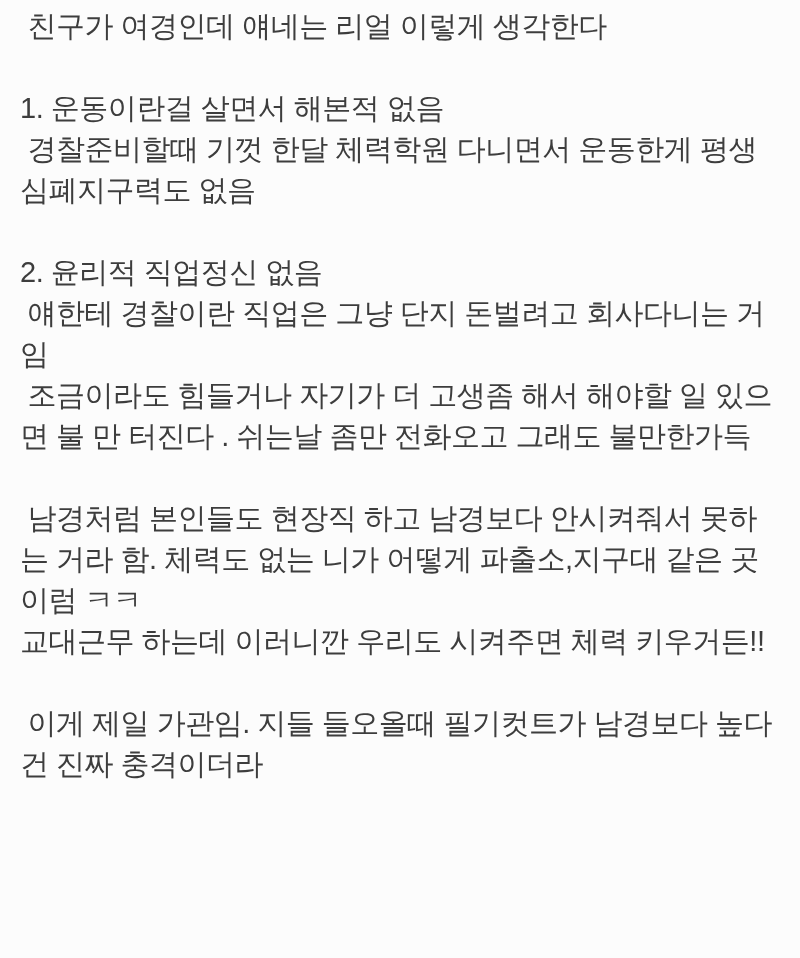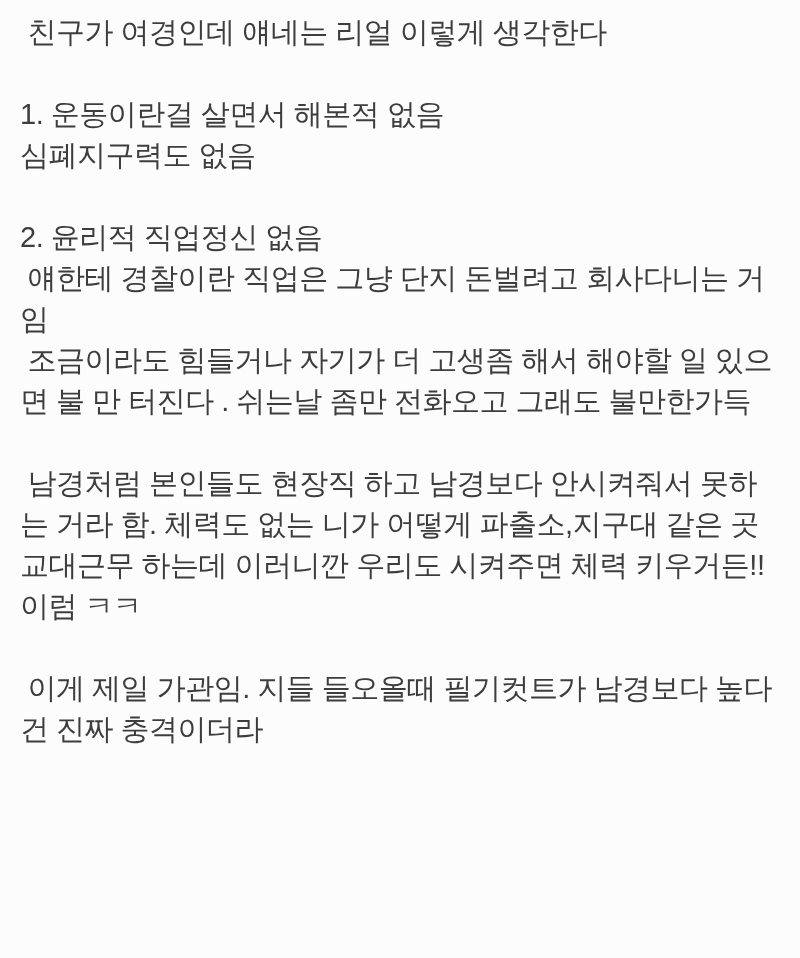--- a/index.html
+++ b/index.html
@@ -7,49 +7,50 @@
       padding: 0;
       background: #fcfcfc;
       width: 800px;
       height: 958px;
       overflow: hidden;
     }
     .post-body {
       box-sizing: border-box;
       width: 800px;
       height: 958px;
-      padding: 12px 2px 0 20px;
+      padding: 6px 2px 0 20px;
       font-family: "Liberation Sans", sans-serif;
       font-size: 29px;
       line-height: 41px;
       color: #3d3d3d;
       letter-spacing: -0.5px;
       overflow: hidden;
     }
     .text-line {
       height: 41px;
       white-space: pre;
       overflow: hidden;
     }
   </style>
 </head>
 <body>
 
 <div class="post-body">
   <div class="text-line"> 친구가 여경인데 얘네는 리얼 이렇게 생각한다</div>
   <div class="text-line"></div>
   <div class="text-line">1. 운동이란걸 살면서 해본적 없음</div>
+  <div class="text-line"> 경찰준비할때 기껏 한달 체력학원 다니면서 운동한게 평생</div>
   <div class="text-line">심폐지구력도 없음</div>
   <div class="text-line"></div>
   <div class="text-line">2. 윤리적 직업정신 없음</div>
   <div class="text-line"> 얘한테 경찰이란 직업은 그냥 단지 돈벌려고 회사다니는 거</div>
   <div class="text-line">임</div>
   <div class="text-line"> 조금이라도 힘들거나 자기가 더 고생좀 해서 해야할 일 있으</div>
   <div class="text-line">면 불 만 터진다 . 쉬는날 좀만 전화오고 그래도 불만한가득</div>
   <div class="text-line"></div>
   <div class="text-line"> 남경처럼 본인들도 현장직 하고 남경보다 안시켜줘서 못하</div>
   <div class="text-line">는 거라 함. 체력도 없는 니가 어떻게 파출소,지구대 같은 곳</div>
+  <div class="text-line">이럼 ㅋㅋ</div>
   <div class="text-line">교대근무 하는데 이러니깐 우리도 시켜주면 체력 키우거든!!</div>
-  <div class="text-line">이럼 ㅋㅋ</div>
   <div class="text-line"></div>
   <div class="text-line"> 이게 제일 가관임. 지들 들오올때 필기컷트가 남경보다 높다</div>
   <div class="text-line">건 진짜 충격이더라</div>
 </div>
 
 </body></html>

